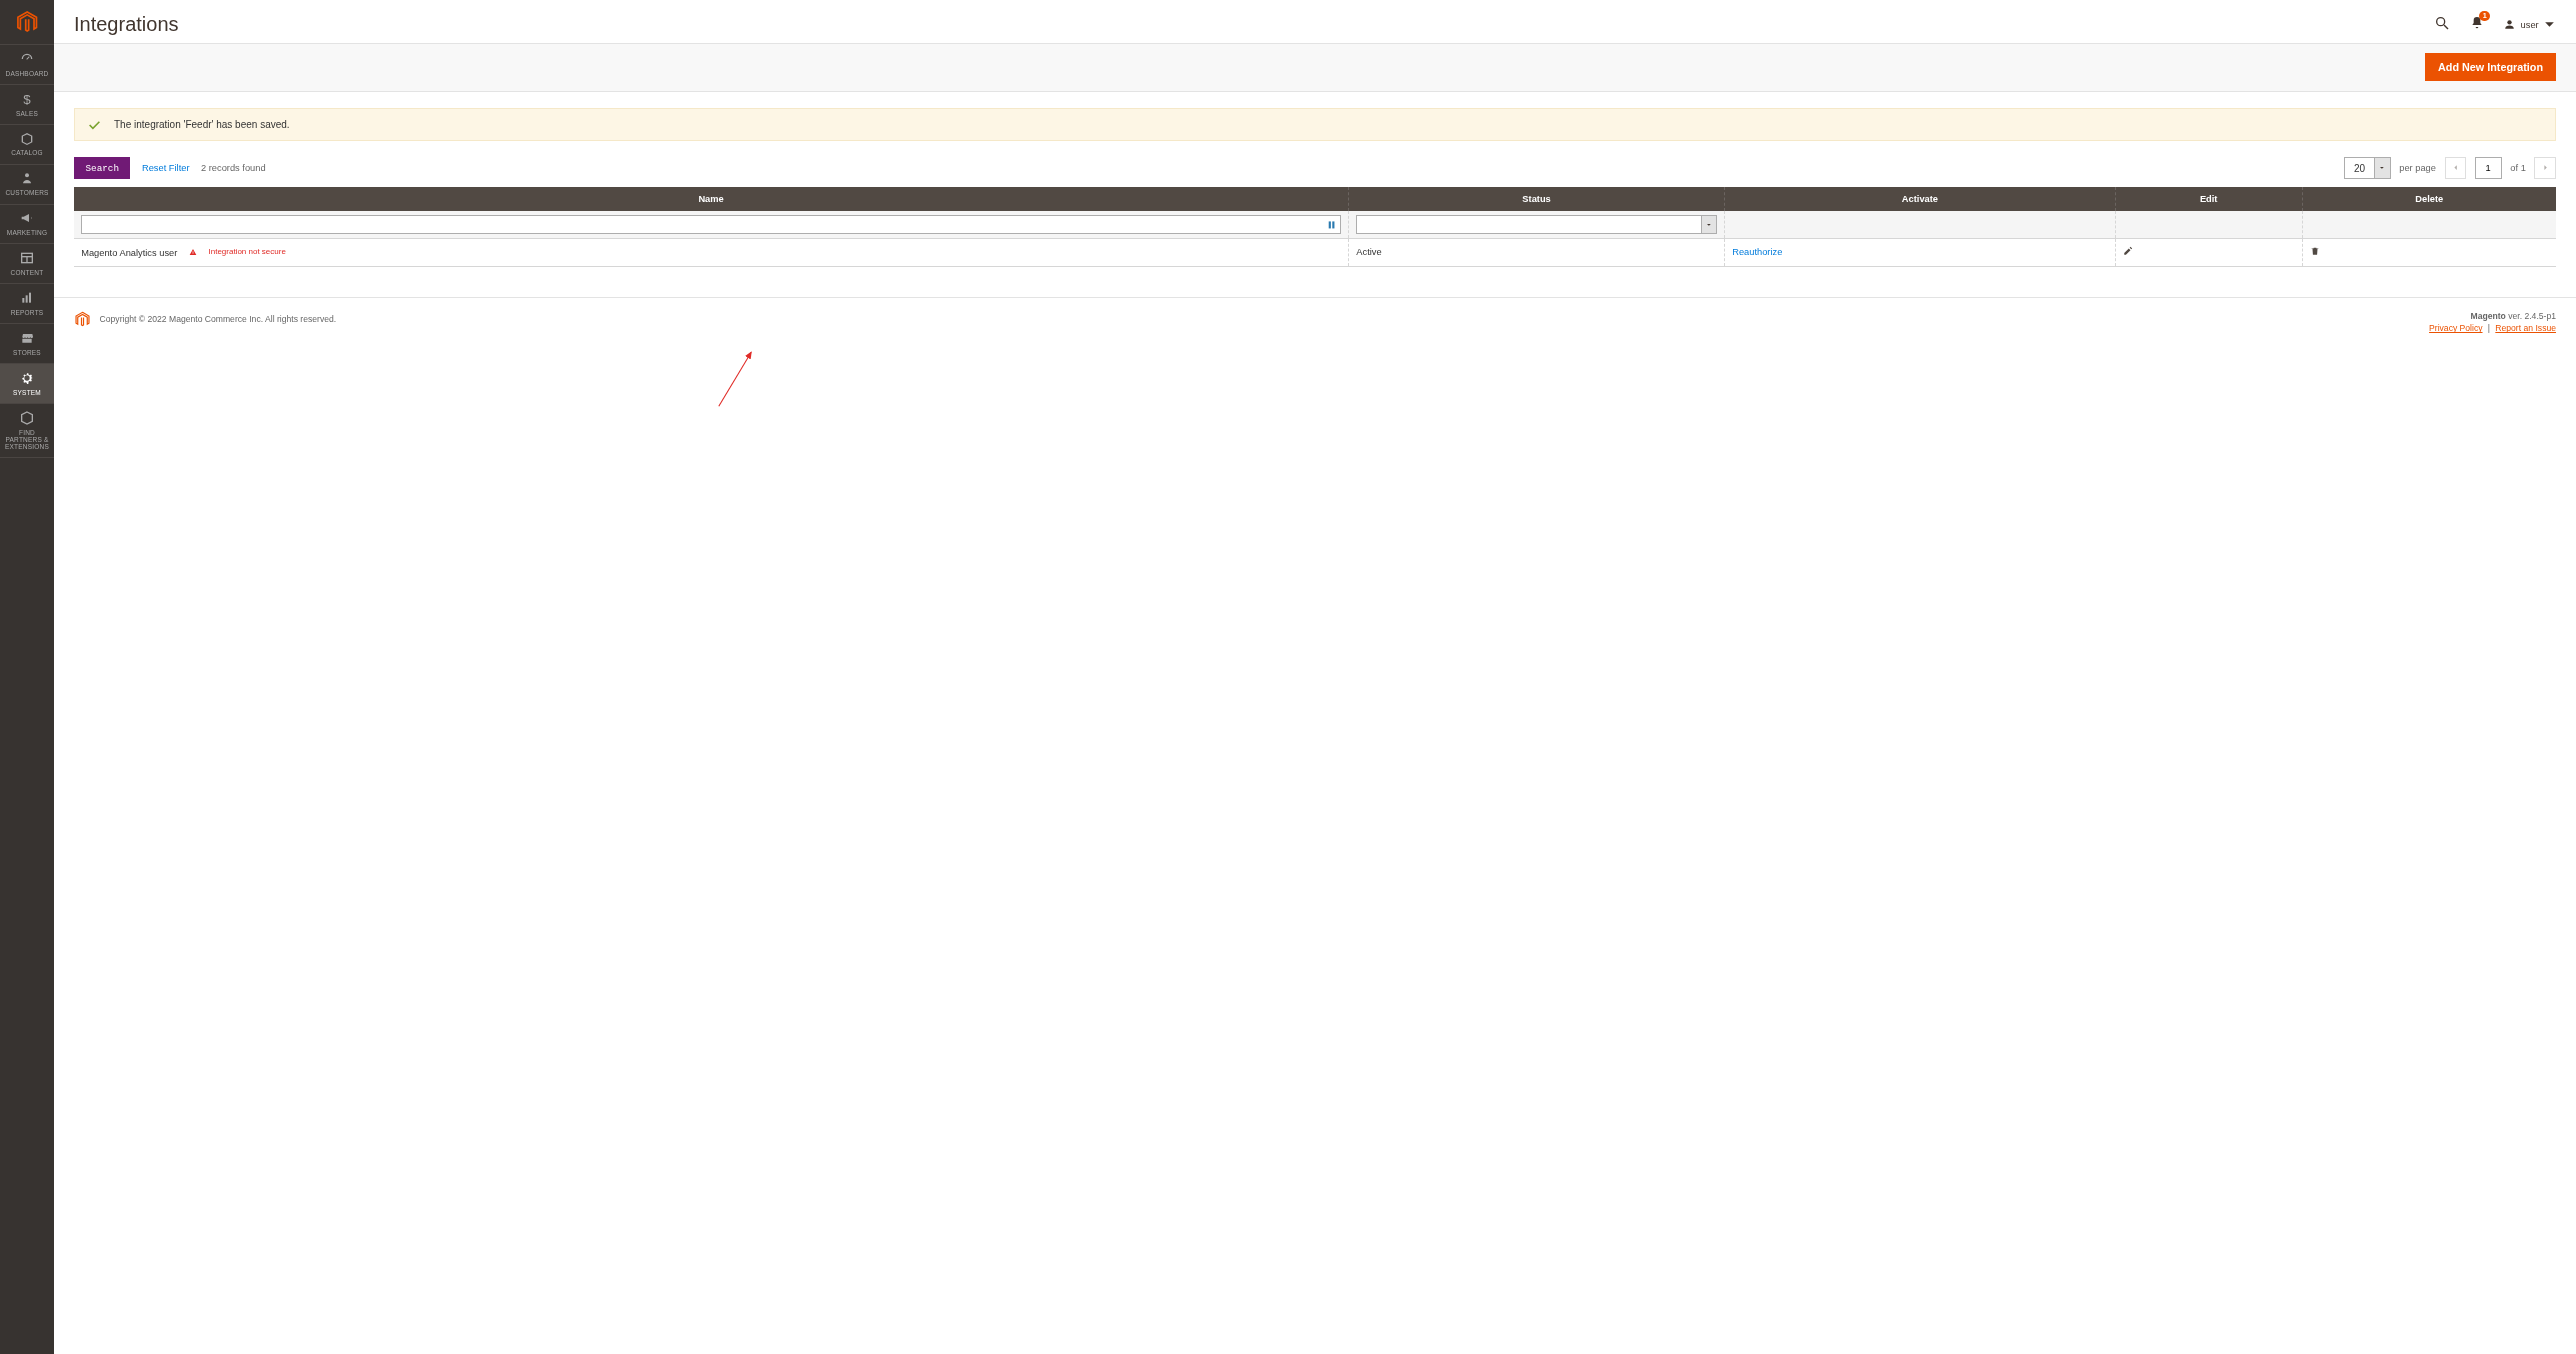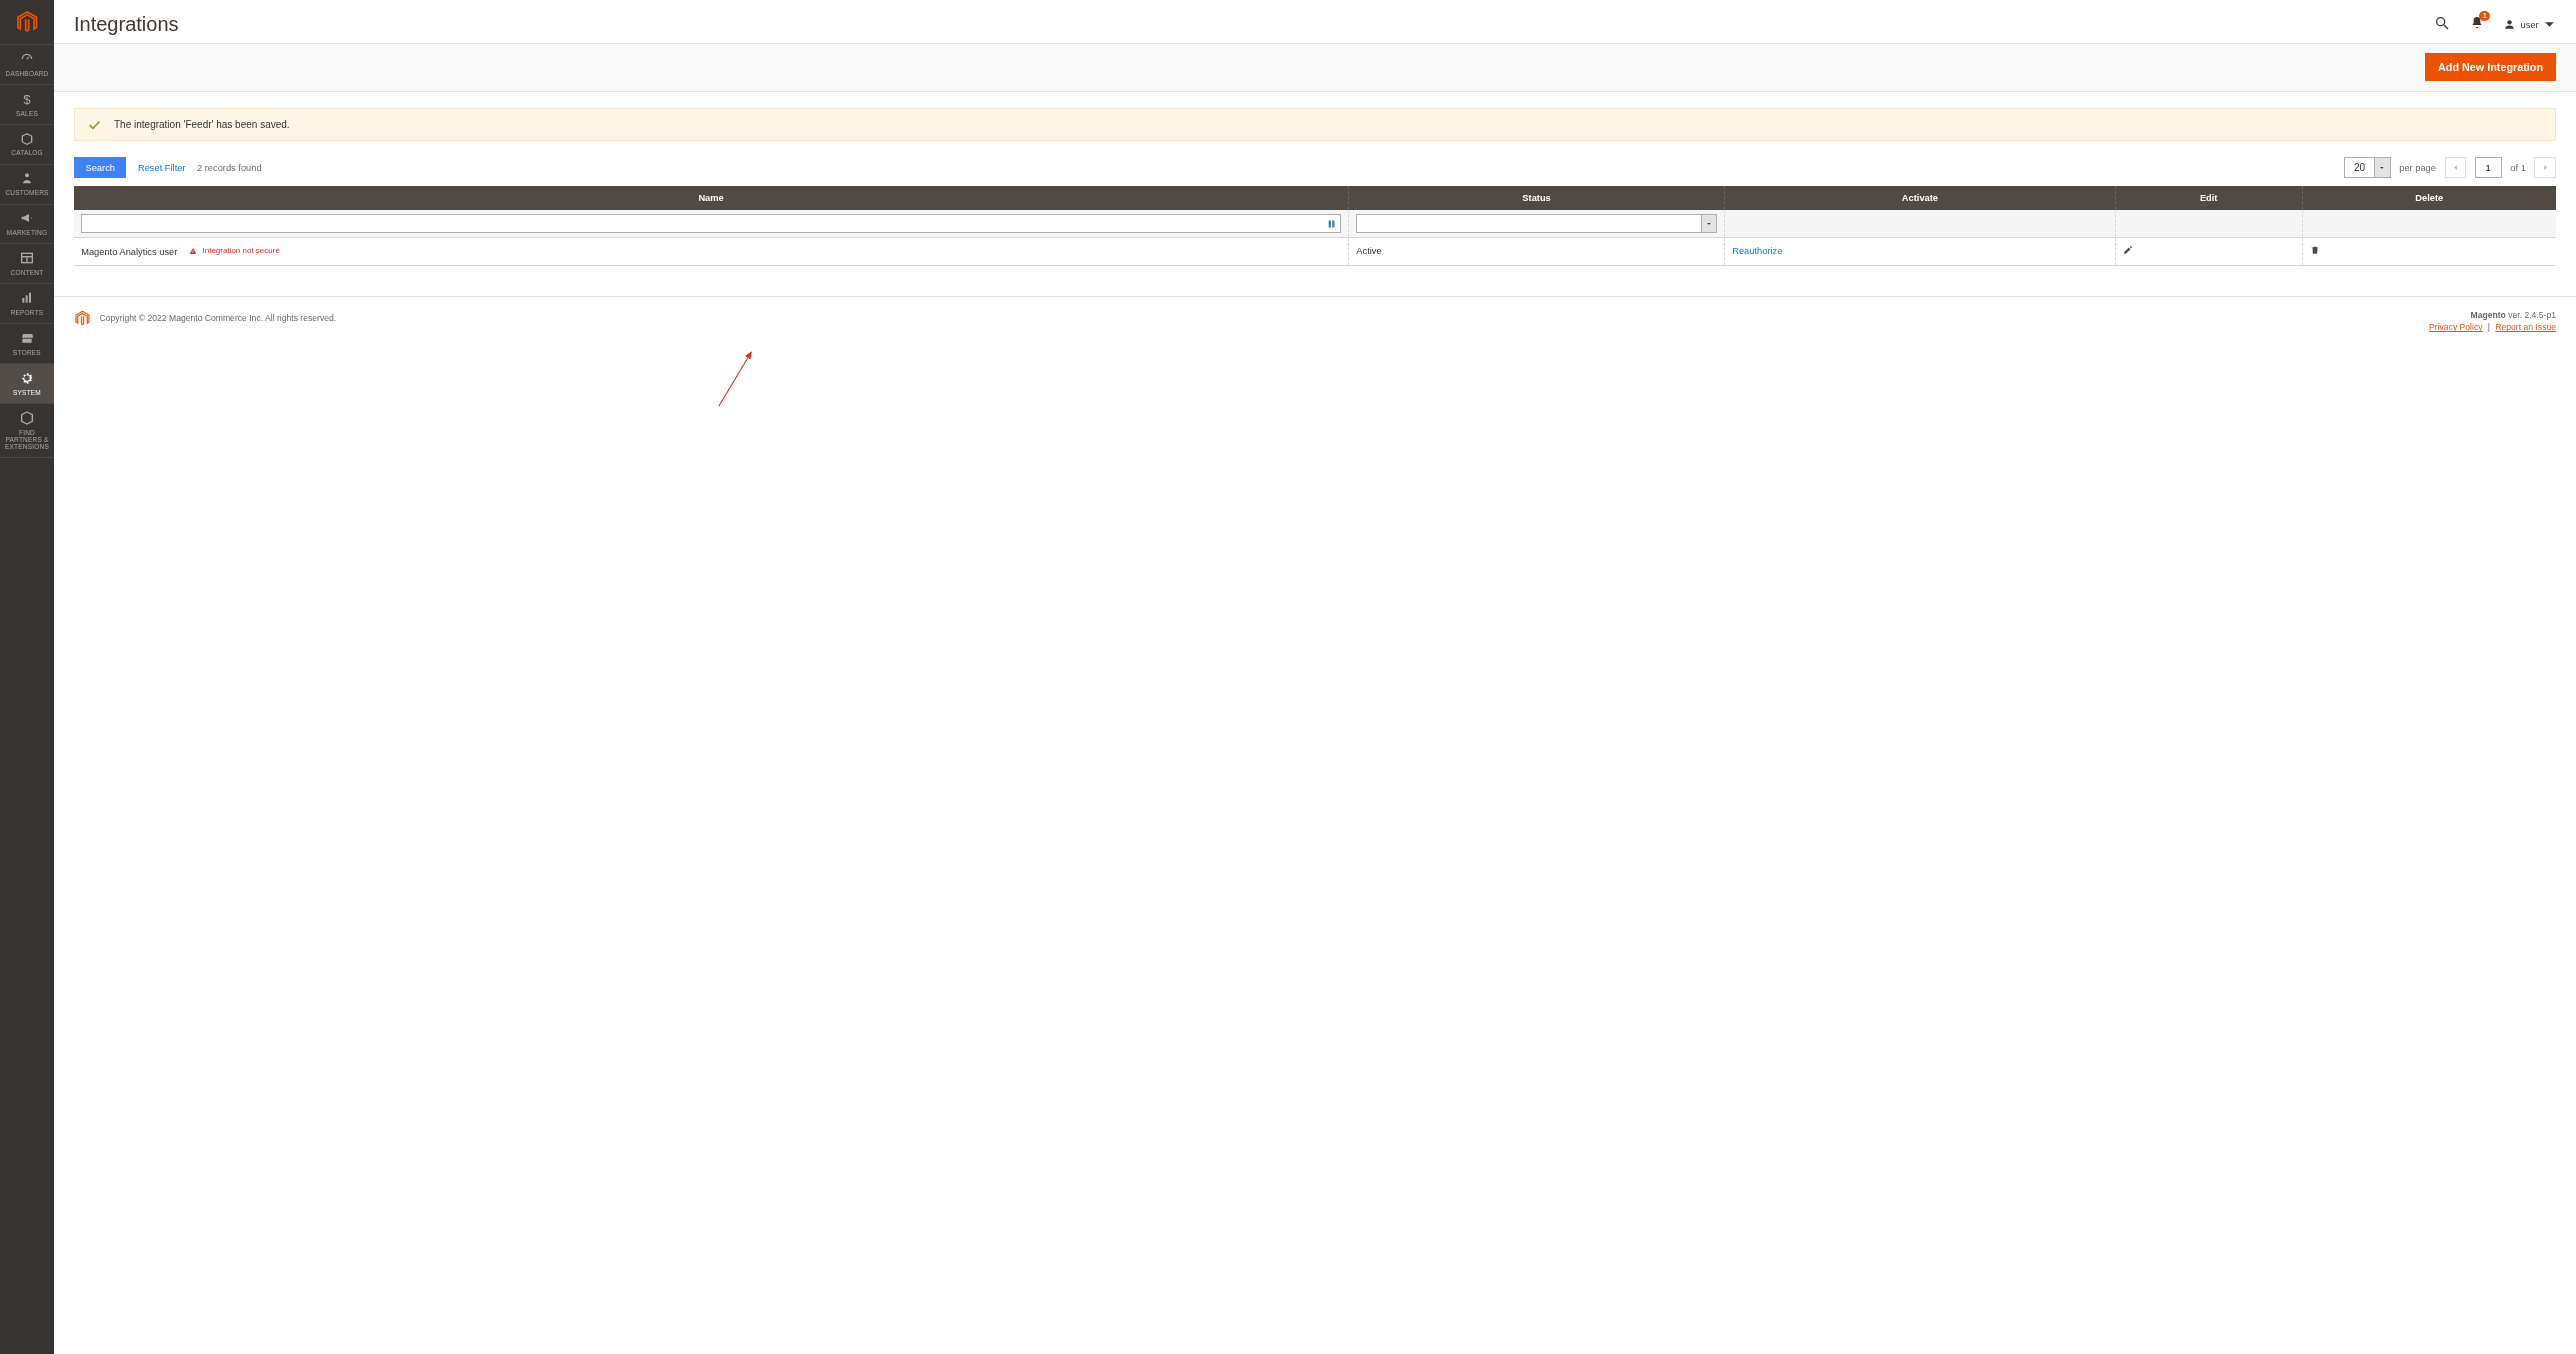--- a/index.html
+++ b/index.html
@@ -23,21 +23,21 @@
 .notif-badge { position: absolute; top: -4.3px; right: -5.7px; background: #eb5202; color: #fff; font-size: 7.2px; border-radius: 5.8px; padding: 0.7px 3.6px; font-weight: 600; }
 .user-menu { display: flex; align-items: center; gap: 4.3px; cursor: pointer; font-size: 9.3px; color: #41362f; }
 .user-menu svg { width: 13px; height: 13px; fill: #41362f; }
 .toolbar { background: #f8f8f8; border-top: 0.7px solid #e3e3e3; border-bottom: 0.7px solid #e3e3e3; padding: 9.3px 20px; margin: 0 0 16px; display: flex; justify-content: flex-end; }
 .primary-btn { background: #eb5202; color: #fff; border: none; padding: 8px 13px; font-size: 10.8px; font-weight: 600; cursor: pointer; }
 .message-success { margin: 0 20px 16px; background: #fdf6e5; border: 0.7px solid #f5e8c8; padding: 10px 13px; display: flex; align-items: flex-end; gap: 13px; font-size: 10px; color: #333; }
 .message-success svg { width: 13px; height: 10px; fill: none; stroke: #79a22e; stroke-width: 3; }
 .grid-controls { margin: 0 20px 7.2px; display: flex; align-items: center; justify-content: space-between; }
 .grid-controls .left { display: flex; align-items: center; gap: 11.5px; }
 .grid-controls .right { display: flex; align-items: center; gap: 8.6px; }
-.secondary-btn { background: #3b82f6; color: #fff; border: none; padding: 5.8px 11.5px; font-size: 9.3px; cursor: pointer; }
+.secondary-btn { background: #701a75; color: #fff; border: none; padding: 5.8px 11.5px; font-size: 9.3px; cursor: pointer; font-family: Liberation Mono, monospace; }
 .link-btn { background: none; border: none; color: #007bdb; font-size: 9.3px; cursor: pointer; }
 .records-text { font-size: 9.3px; color: #666; }
 .select-wrap { display: flex; border: 0.7px solid #adadad; }
 .select-wrap .val { padding: 4.3px 8.6px; min-width: 27px; font-size: 10px; }
 .select-wrap .dd { background: #e3e3e3; border-left: 0.7px solid #adadad; width: 16px; display: flex; align-items: center; justify-content: center; cursor: pointer; }
 .perpage-lbl { font-size: 9.3px; color: #666; }
 .pager-btn { width: 21.6px; height: 21.6px; border: 0.7px solid #adadad; background: #fff; cursor: pointer; display: flex; align-items: center; justify-content: center; }
 .pager-btn.disabled { opacity: 0.4; cursor: default; }
 .page-input { width: 27px; height: 21.6px; border: 0.7px solid #adadad; text-align: center; font-size: 9.3px; }
 .of-text { font-size: 9.3px; color: #666; }
@@ -49,21 +49,21 @@
 .data-grid .filter-row input { width: 100%; height: 18.7px; border: 0.7px solid #adadad; padding: 1.4px 4.3px; font-size: 9.3px; }
 .input-with-icon { position: relative; }
 .input-with-icon .embed-icon { position: absolute; right: 4.3px; top: 50%; transform: translateY(-50%); width: 8.6px; height: 8.6px; }
 .select-filter { display: flex; }
 .select-filter input { flex: 1; }
 .select-filter .dd2 { width: 14.4px; background: #e3e3e3; border: 0.7px solid #adadad; border-left: none; display: flex; align-items: center; justify-content: center; cursor: pointer; }
 .data-grid tbody tr { border-bottom: 0.7px solid #d6d6d6; }
 .data-grid tbody tr.alt { background: #f5f5f5; }
 .data-grid td { padding: 7.2px; font-size: 9.3px; color: #333; border-right: 0.7px dashed #d6d6d6; }
 .data-grid td:last-child { border-right: none; }
-.warn-badge { display: inline-flex; align-items: center; gap: 6px; color: #e02b27; font-size: 8px; margin-left: 8.6px; }
+.warn-badge { display: inline-flex; align-items: center; gap: 12px; color: #e02b27; font-size: 8px; margin-left: 8.6px; }
 .warn-badge svg { width: 8px; height: 8px; fill: #e02b27; }
 .link { color: #007bdb; cursor: pointer; }
 .row-action-icon { width: 10px; height: 10px; fill: #514943; cursor: pointer; }
 .page-footer { margin: 30px 0 0; border-top: 0.7px solid #e3e3e3; padding: 13px 20px; display: flex; align-items: flex-start; justify-content: space-between; font-size: 8.6px; }
 .page-footer .fl { display: flex; align-items: center; gap: 8.6px; color: #666; }
 .page-footer .fl svg { width: 17px; height: 17px; }
 .page-footer .fr { text-align: right; color: #666; }
 .page-footer .fr a { color: #eb5202; text-decoration: underline; }
 .page-footer .fr .sep { margin: 0 2.9px; }
 .arrow-annot { position: fixed; left: 715px; top: 345px; pointer-events: none; }

